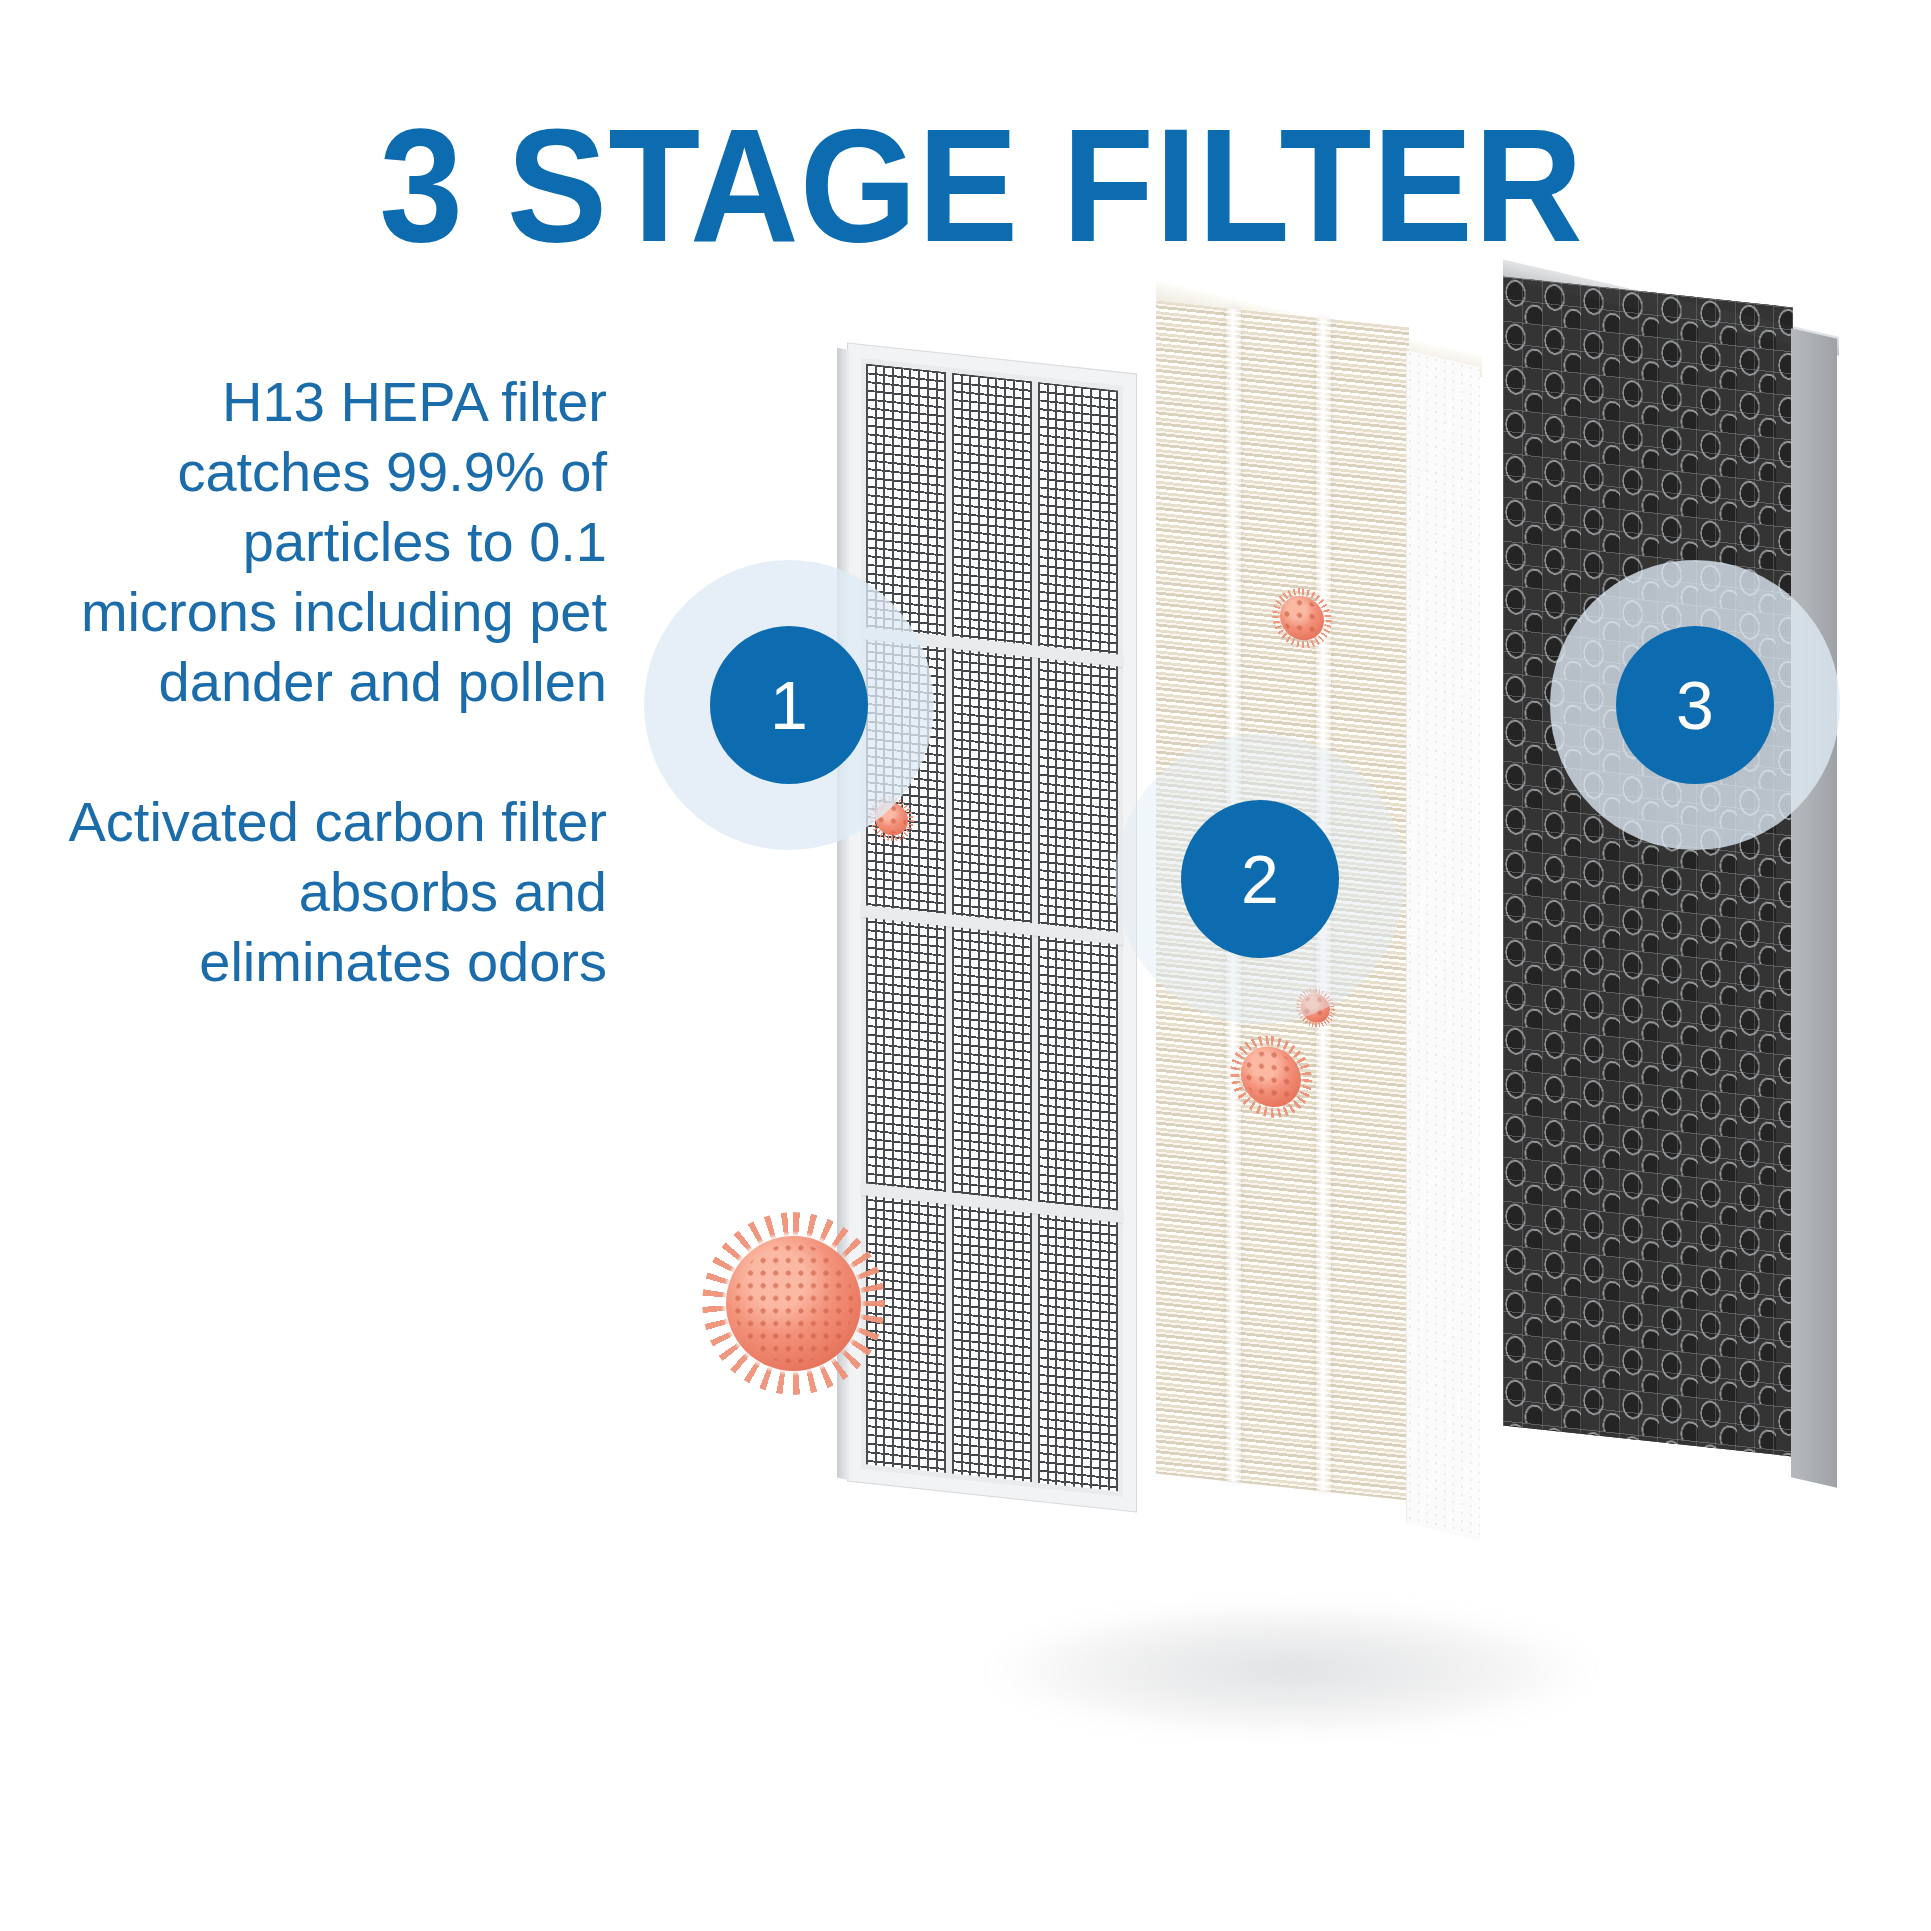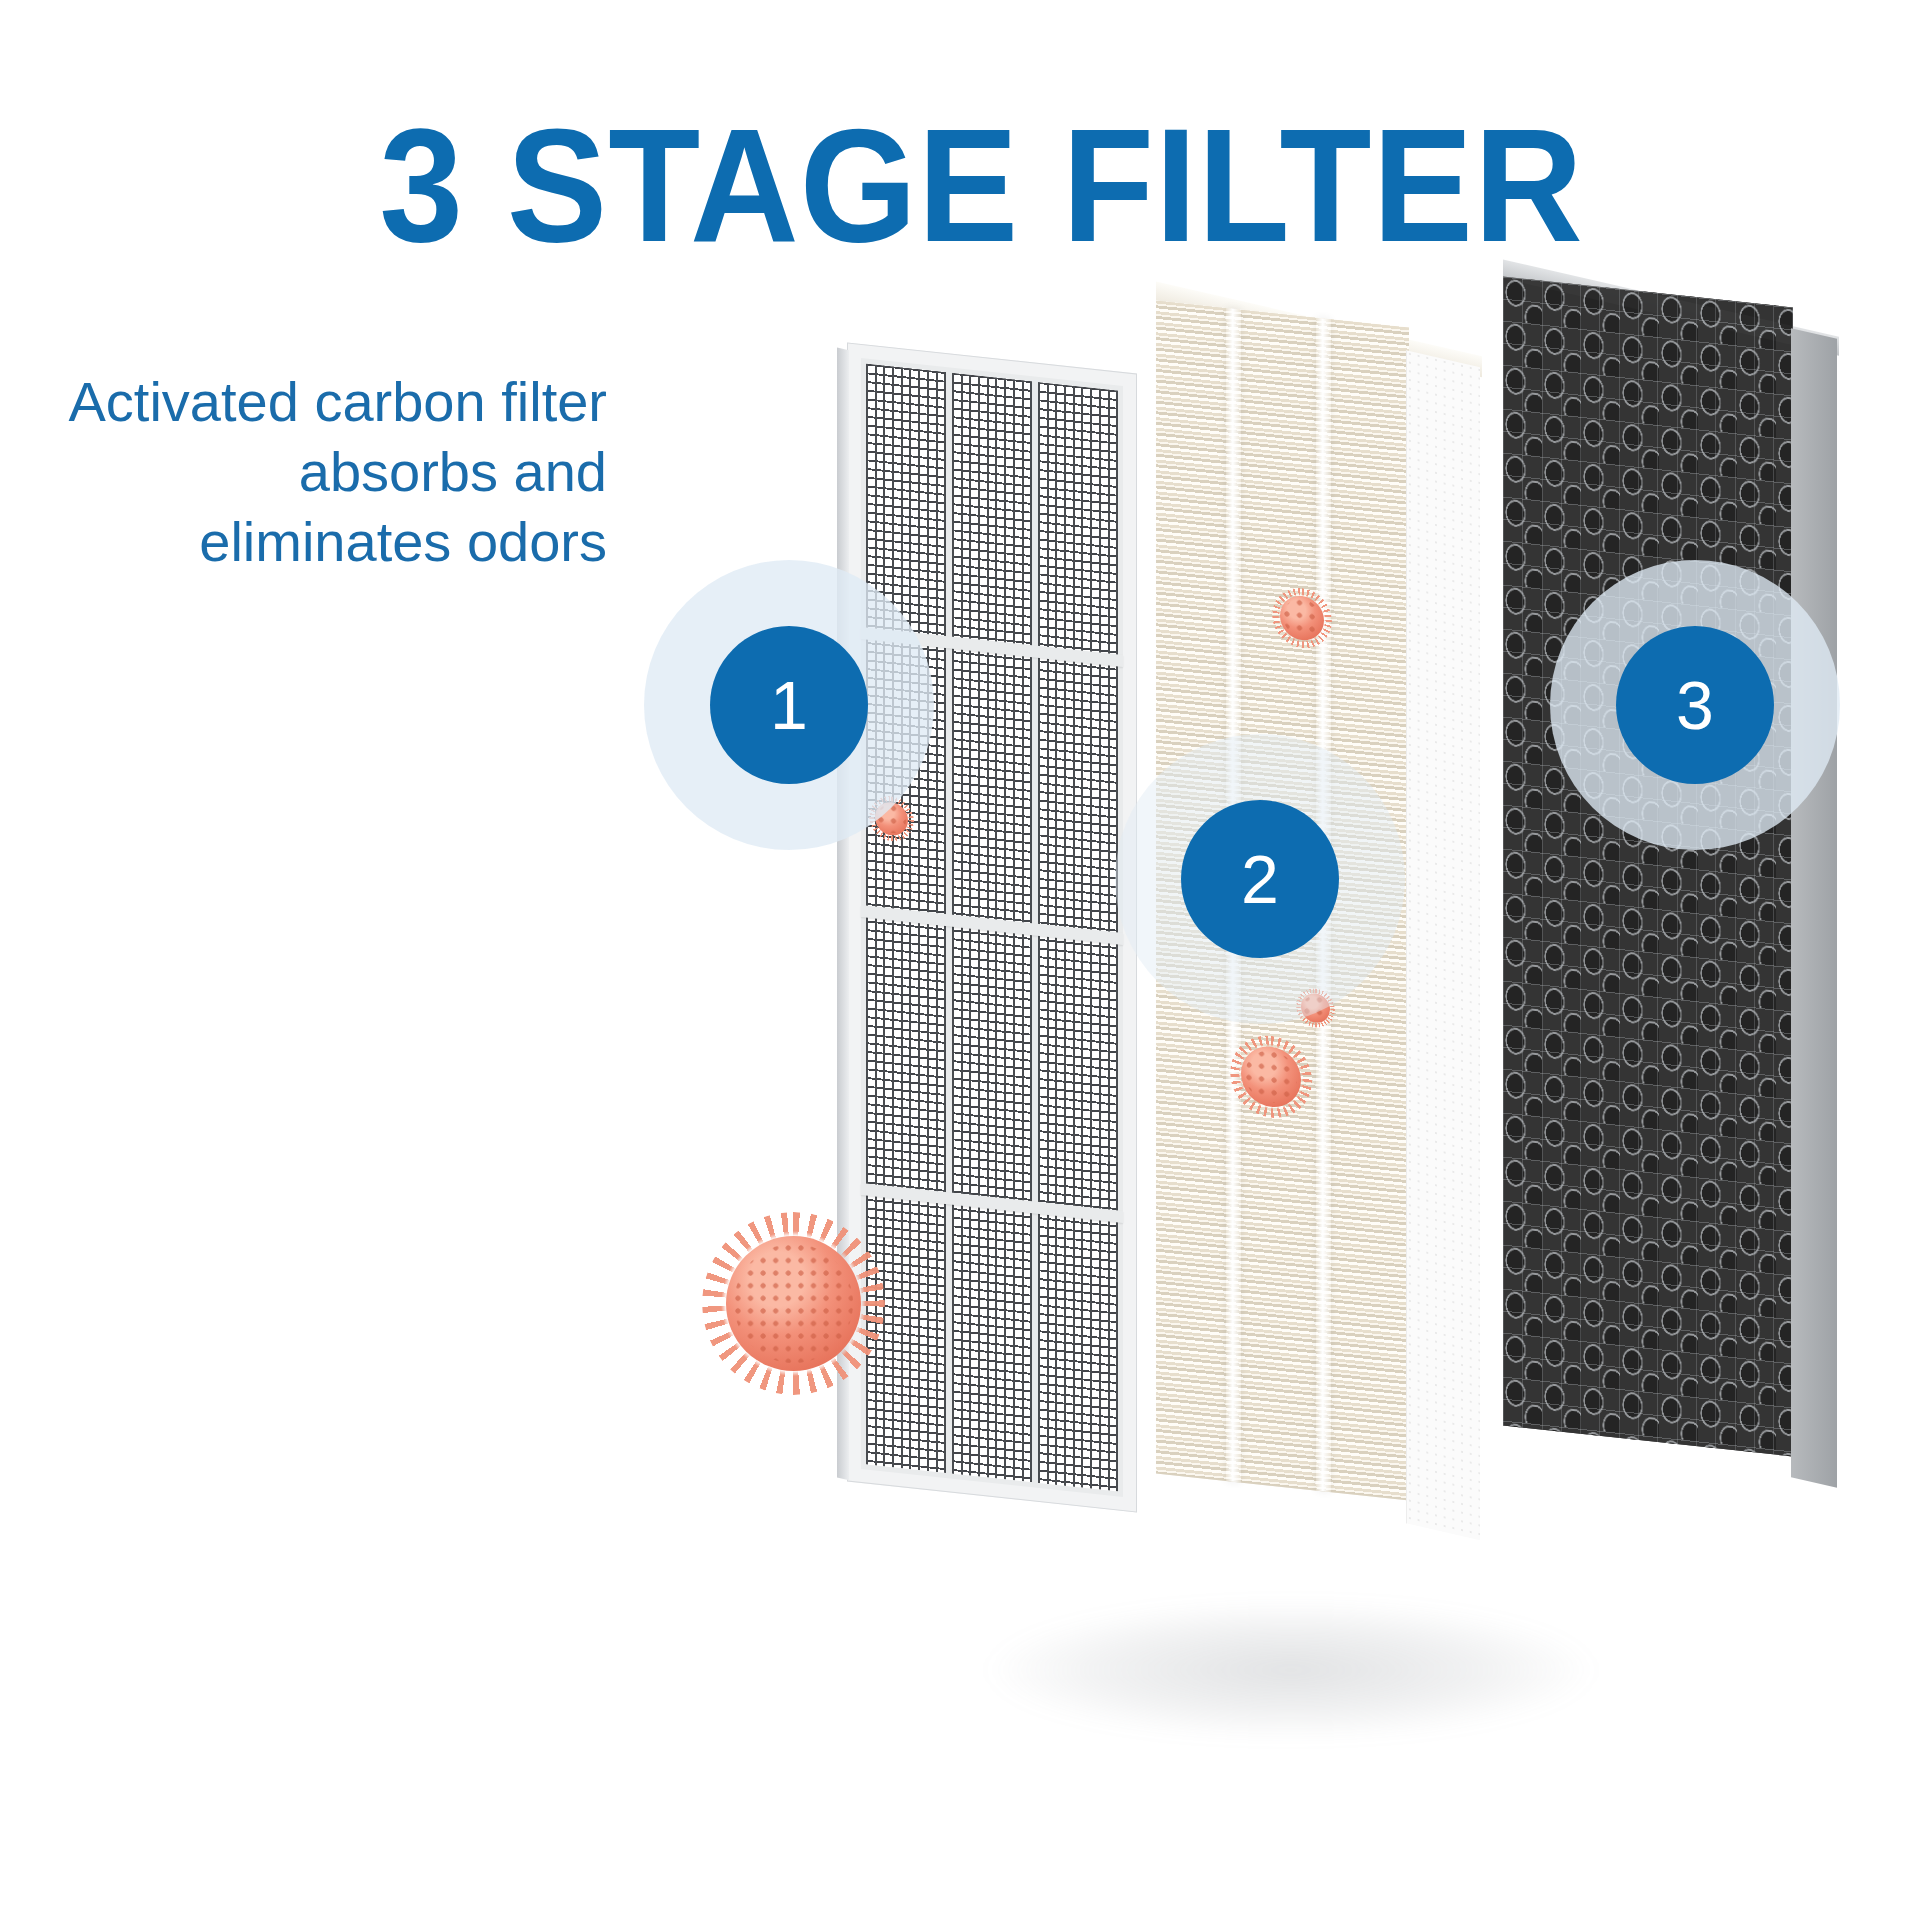--- a/index.html
+++ b/index.html
@@ -207,20 +207,21 @@
   }
 </style>
 </head>
 <body>
 
 <div id="stage">
 
   <div class="title">3 STAGE FILTER</div>
 
   <div class="textcol">
+    <p class="para p2">H13 HEPA filter catches 99.9% of particles to 0.1 microns including pet dander and pollen</p>
     <p class="para p3">Activated carbon filter absorbs and eliminates odors</p>
   </div>
 
   <div id="ground"></div>
 
   <div id="stack">
 
     <div class="panel skew" id="panel3">
       <div class="cap"></div>
       <div class="honey"></div>

